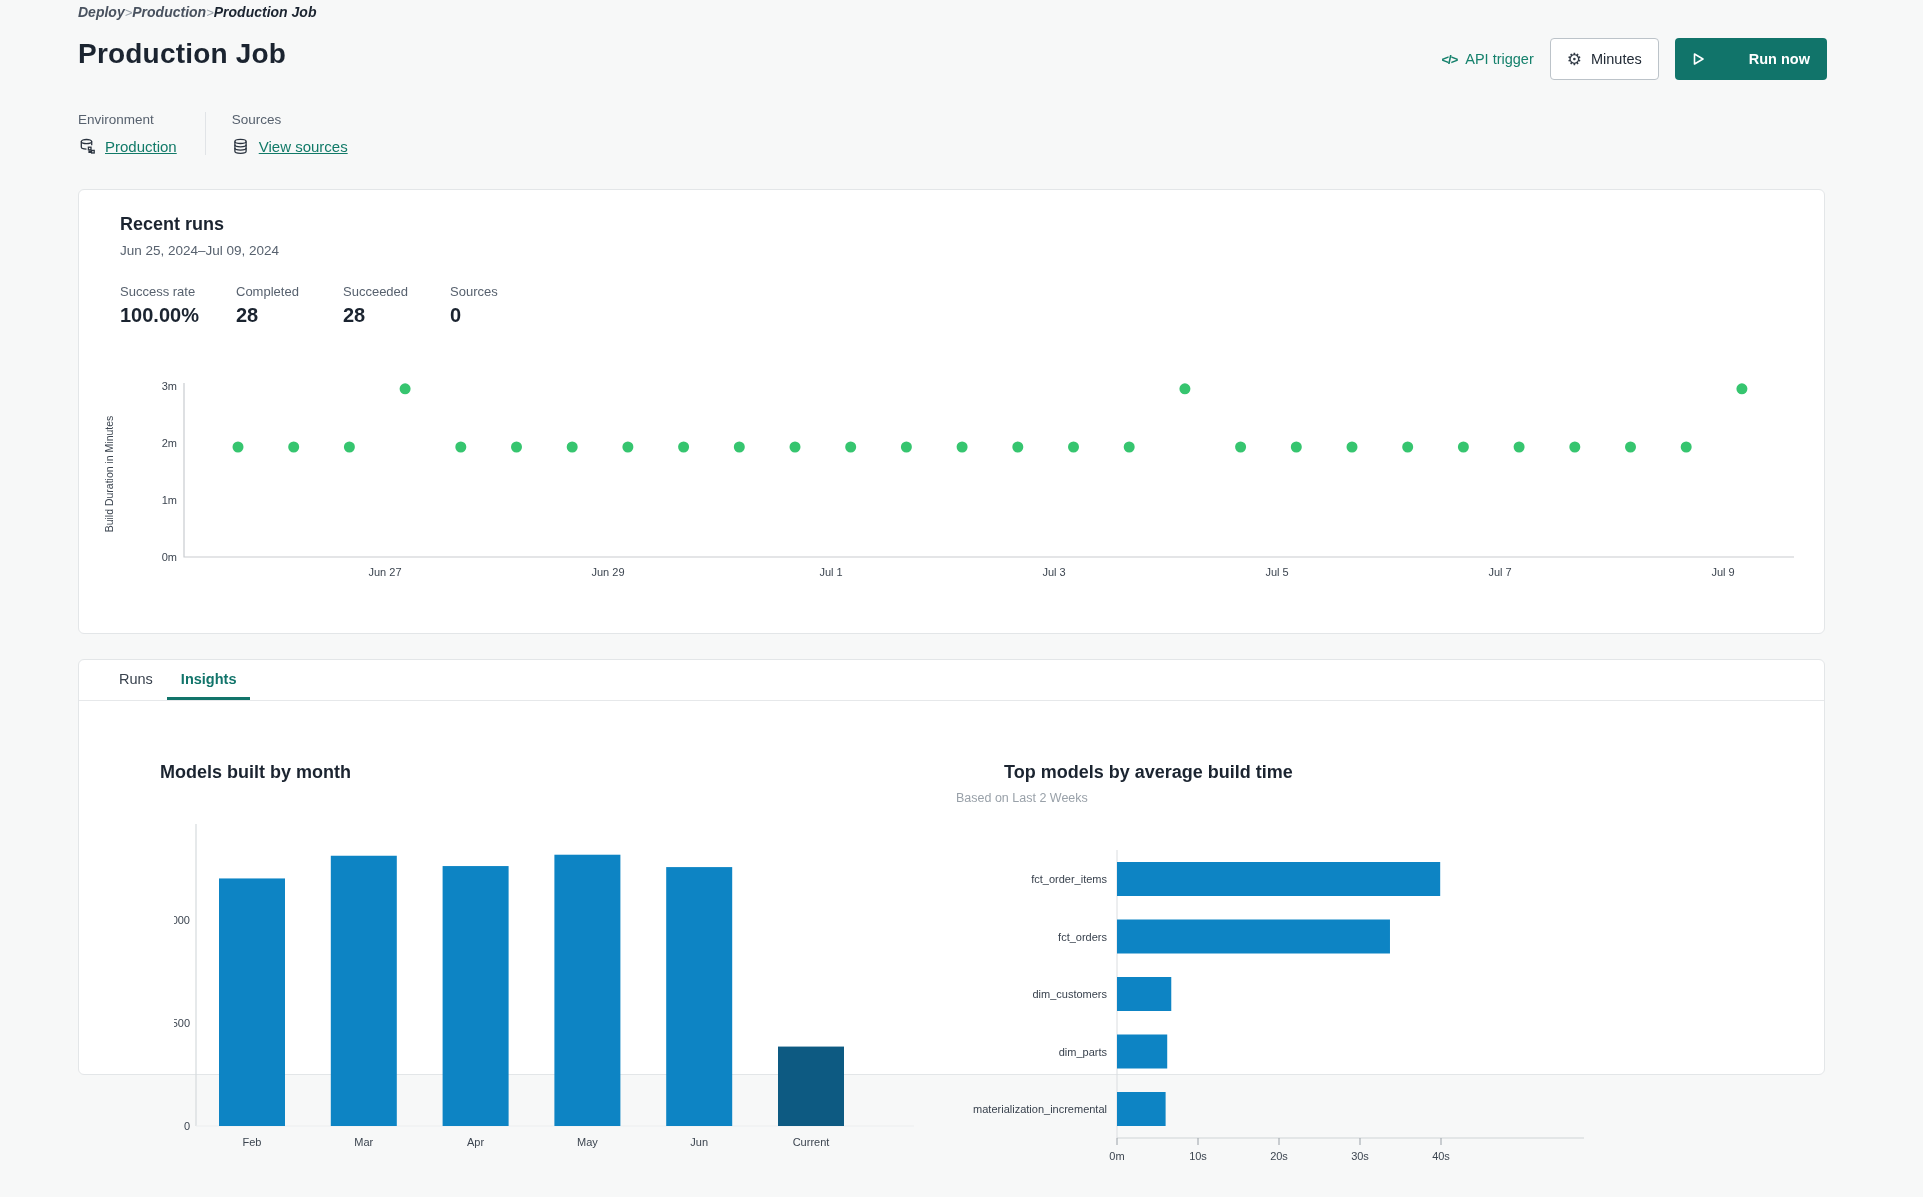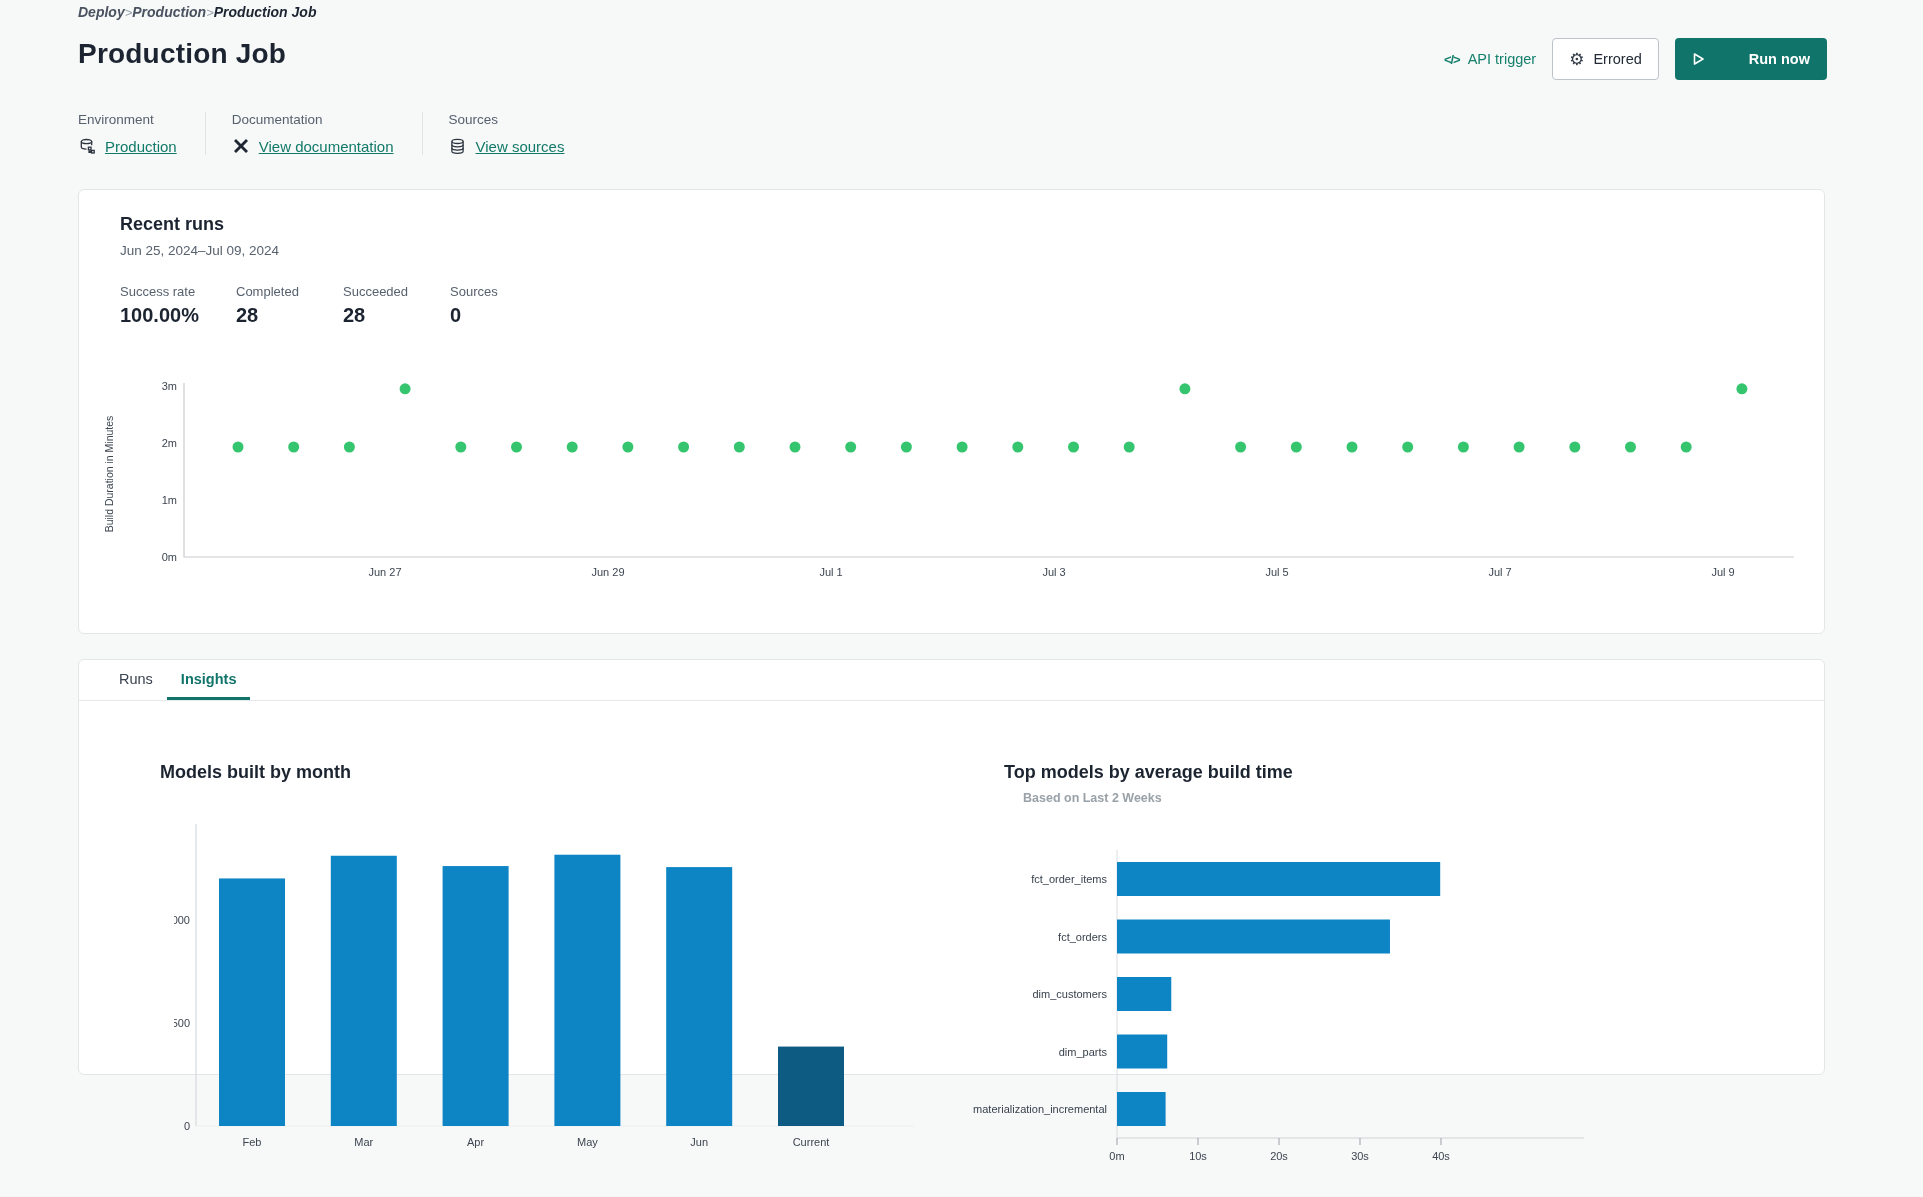--- a/index.html
+++ b/index.html
@@ -77,21 +77,21 @@
 
 <h1 class="abs page-title">Production Job</h1>
 
 <div class="abs header-actions">
   <div class="api-trigger">
     <span class="code-glyph">&lt;/&gt;</span>
     <span>API trigger</span>
   </div>
   <button class="btn btn-settings">
     <span class="gear">⚙</span>
-    <span>Errored</span>
+    <span>Minutes</span>
   </button>
   <button class="btn btn-run" id="run-now-btn" style="background: rgb(17, 116, 106);">
     <span style="display:inline-flex;">
       <svg width="13" height="14" viewBox="0 0 13 14">
           <path d="M2.5,2 L11,7 L2.5,12 Z" fill="none" stroke="#ffffff" stroke-width="1.6" stroke-linejoin="round"></path>
         </svg>
     </span>
     <span>Run now</span>
   </button>
 </div>
@@ -104,31 +104,20 @@
         <svg width="17" height="17" viewBox="0 0 17 17" fill="none" stroke="#2a333f" stroke-width="1.3">
           <ellipse cx="7.5" cy="3.6" rx="5.2" ry="2.1"></ellipse>
             <path d="M2.3,3.6 V9 C2.3,10.2 4.6,11.1 7.5,11.1"></path>
             <path d="M12.7,3.6 V7.2"></path>
           <rect x="9.4" y="9.2" width="2.6" height="2.6"></rect>
             <rect x="12.6" y="12.4" width="2.6" height="2.6"></rect>
             <rect x="9.4" y="12.4" width="2.6" height="2.6" fill="#2a333f" stroke="none"></rect>
         </svg>
       </span>
       <a>Production</a>
-    </div>
-  </div>
-  <div class="meta-col">
-    <div class="meta-label">Documentation</div>
-    <div class="meta-value">
-      <span class="meta-icon">
-        <svg width="16" height="16" viewBox="0 0 16 16">
-          <polygon points="1,3 3,1 8,6 13,1 15,3 10,8 15,13 13,15 8,10 3,15 1,13 6,8" fill="#1f2733"></polygon>
-        </svg>
-      </span>
-      <a>View documentation</a>
     </div>
   </div>
   <div class="meta-col">
     <div class="meta-label">Sources</div>
     <div class="meta-value">
       <span class="meta-icon">
         <svg width="17" height="17" viewBox="0 0 17 17" fill="none" stroke="#2a333f" stroke-width="1.3">
           <ellipse cx="8.5" cy="3.4" rx="5.6" ry="2.1"></ellipse>
           <path d="M2.9,3.4 V13.2 C2.9,14.4 5.4,15.3 8.5,15.3 C11.6,15.3 14.1,14.4 14.1,13.2 V3.4"></path>
           <path d="M2.9,6.7 C2.9,7.9 5.4,8.8 8.5,8.8 C11.6,8.8 14.1,7.9 14.1,6.7"></path>
@@ -227,21 +216,21 @@
         <text x="301.6" y="336" font-size="11" fill="#3c4550" text-anchor="middle">Apr</text>
         <rect x="380.4" y="44.71549999999996" width="66" height="271.28450000000004" fill="#0d84c4"></rect>
         <text x="413.4" y="336" font-size="11" fill="#3c4550" text-anchor="middle">May</text>
         <rect x="492.2" y="57.093500000000006" width="66" height="258.9065" fill="#0d84c4"></rect>
         <text x="525.2" y="336" font-size="11" fill="#3c4550" text-anchor="middle">Jun</text>
         <rect x="604" y="236.5745" width="66" height="79.4255" fill="#0d5a82"></rect>
         <text x="637" y="336" font-size="11" fill="#3c4550" text-anchor="middle">Current</text>
       </svg></div>
 
   <div class="chart-title" style="left:925px; top:102px;">Top models by average build time</div>
-  <div class="chart-subtitle" style="left:944px; top:131px;font-weight:bold;">Based on Last 2 Weeks</div>
+  <div class="chart-subtitle" style="left:877px; top:131px;">Based on Last 2 Weeks</div>
   <div class="hbarchart-wrap" id="hbar-chart"><svg width="920" height="340" viewBox="0 0 920 340">
         <path d="M278,10 V298" stroke="#dadde0" stroke-width="1" fill="none"></path>
         <path d="M278,298 H745" stroke="#cfd3d6" stroke-width="1.2" fill="none"></path>
         <rect x="278" y="22" width="323.19" height="34" fill="#0d84c4"></rect>
         <text x="268" y="43" font-size="11" fill="#39424e" text-anchor="end">fct_order_items</text>
         <rect x="278" y="79.5" width="272.97" height="34" fill="#0d84c4"></rect>
         <text x="268" y="100.5" font-size="11" fill="#39424e" text-anchor="end">fct_orders</text>
         <rect x="278" y="137" width="54.269999999999996" height="34" fill="#0d84c4"></rect>
         <text x="268" y="158" font-size="11" fill="#39424e" text-anchor="end">dim_customers</text>
         <rect x="278" y="194.5" width="50.22" height="34" fill="#0d84c4"></rect>

